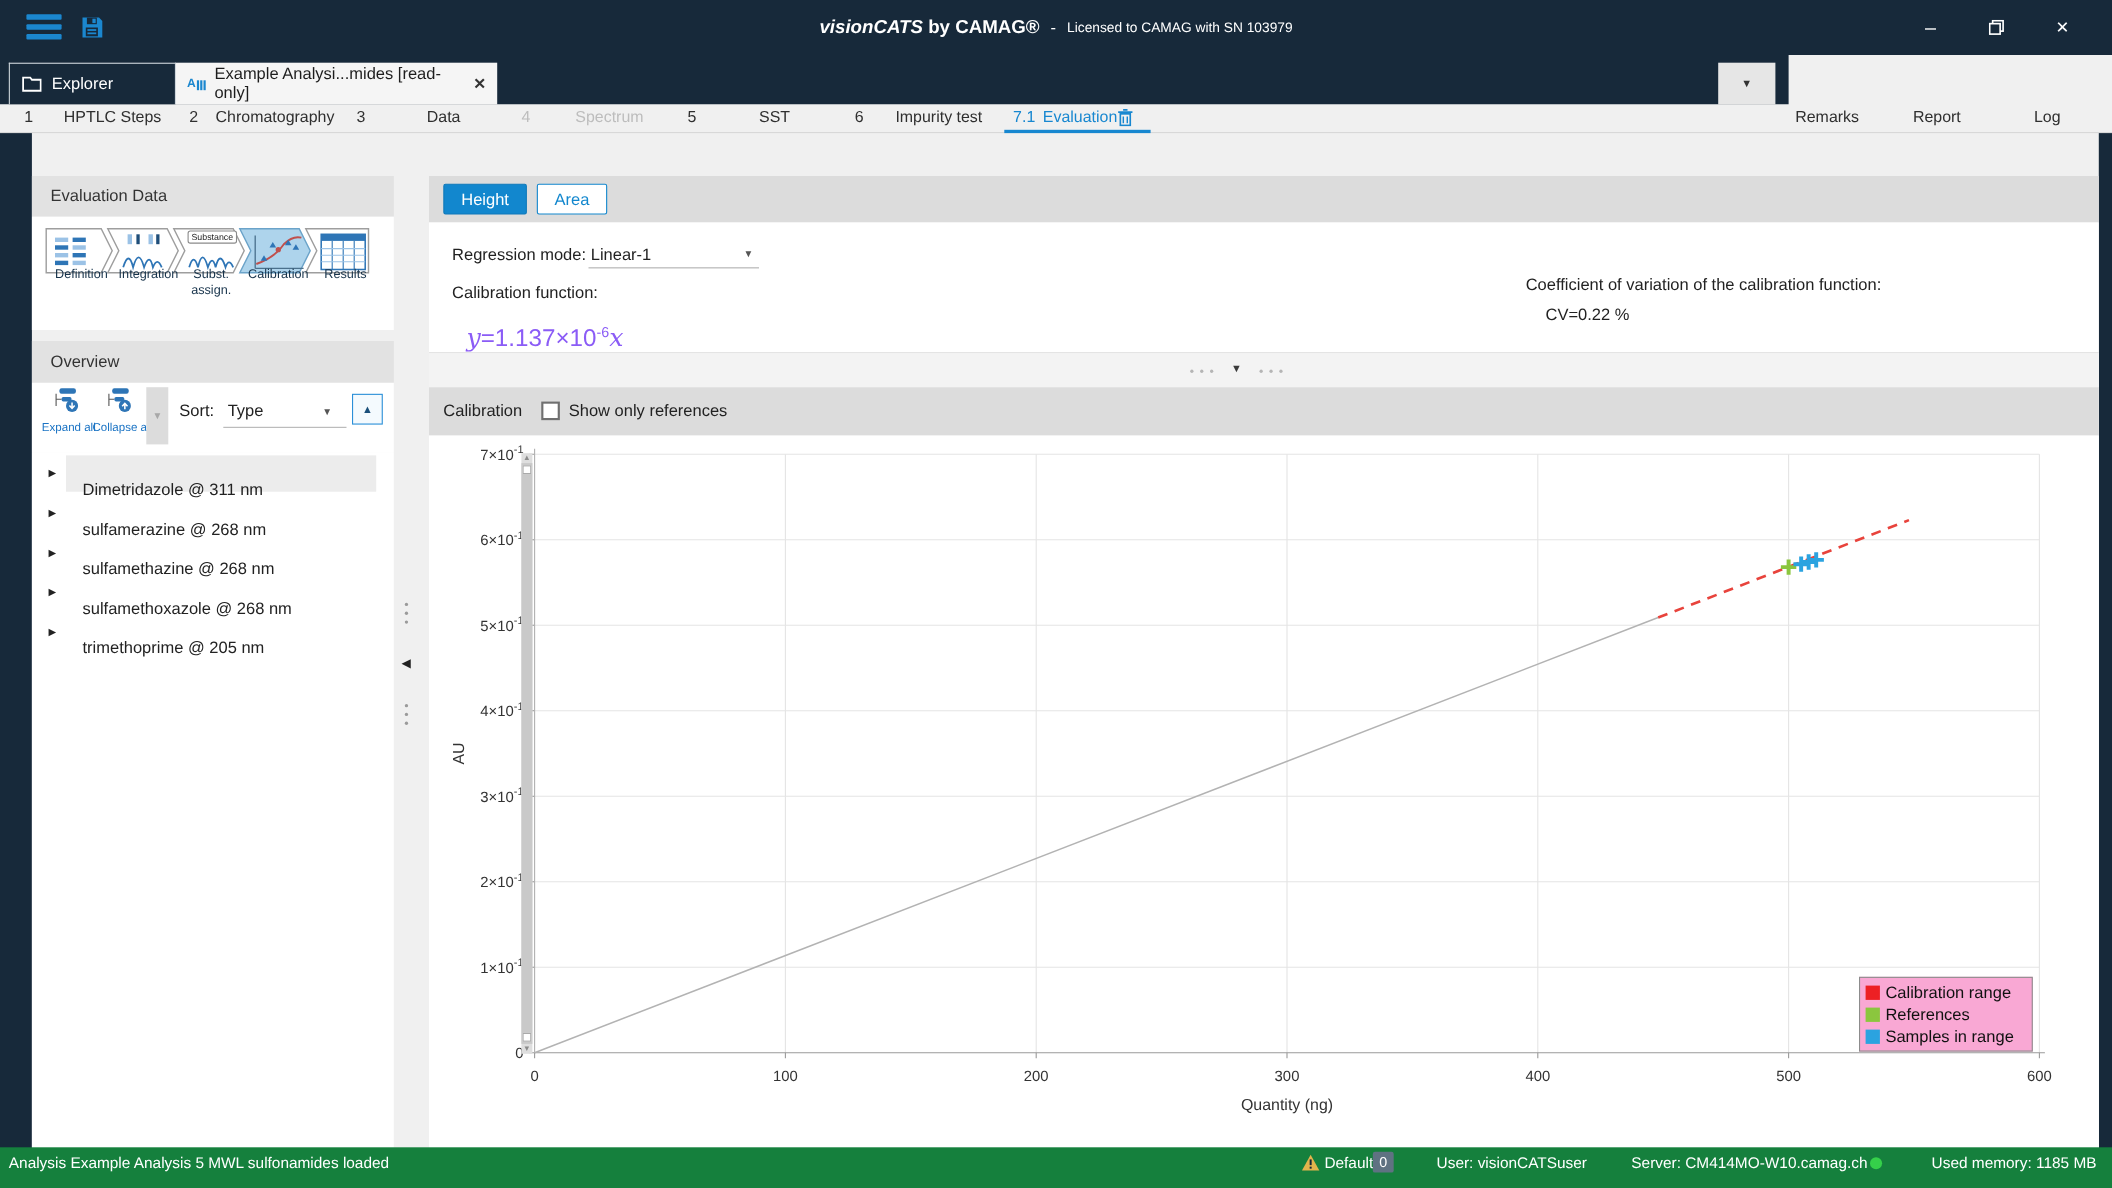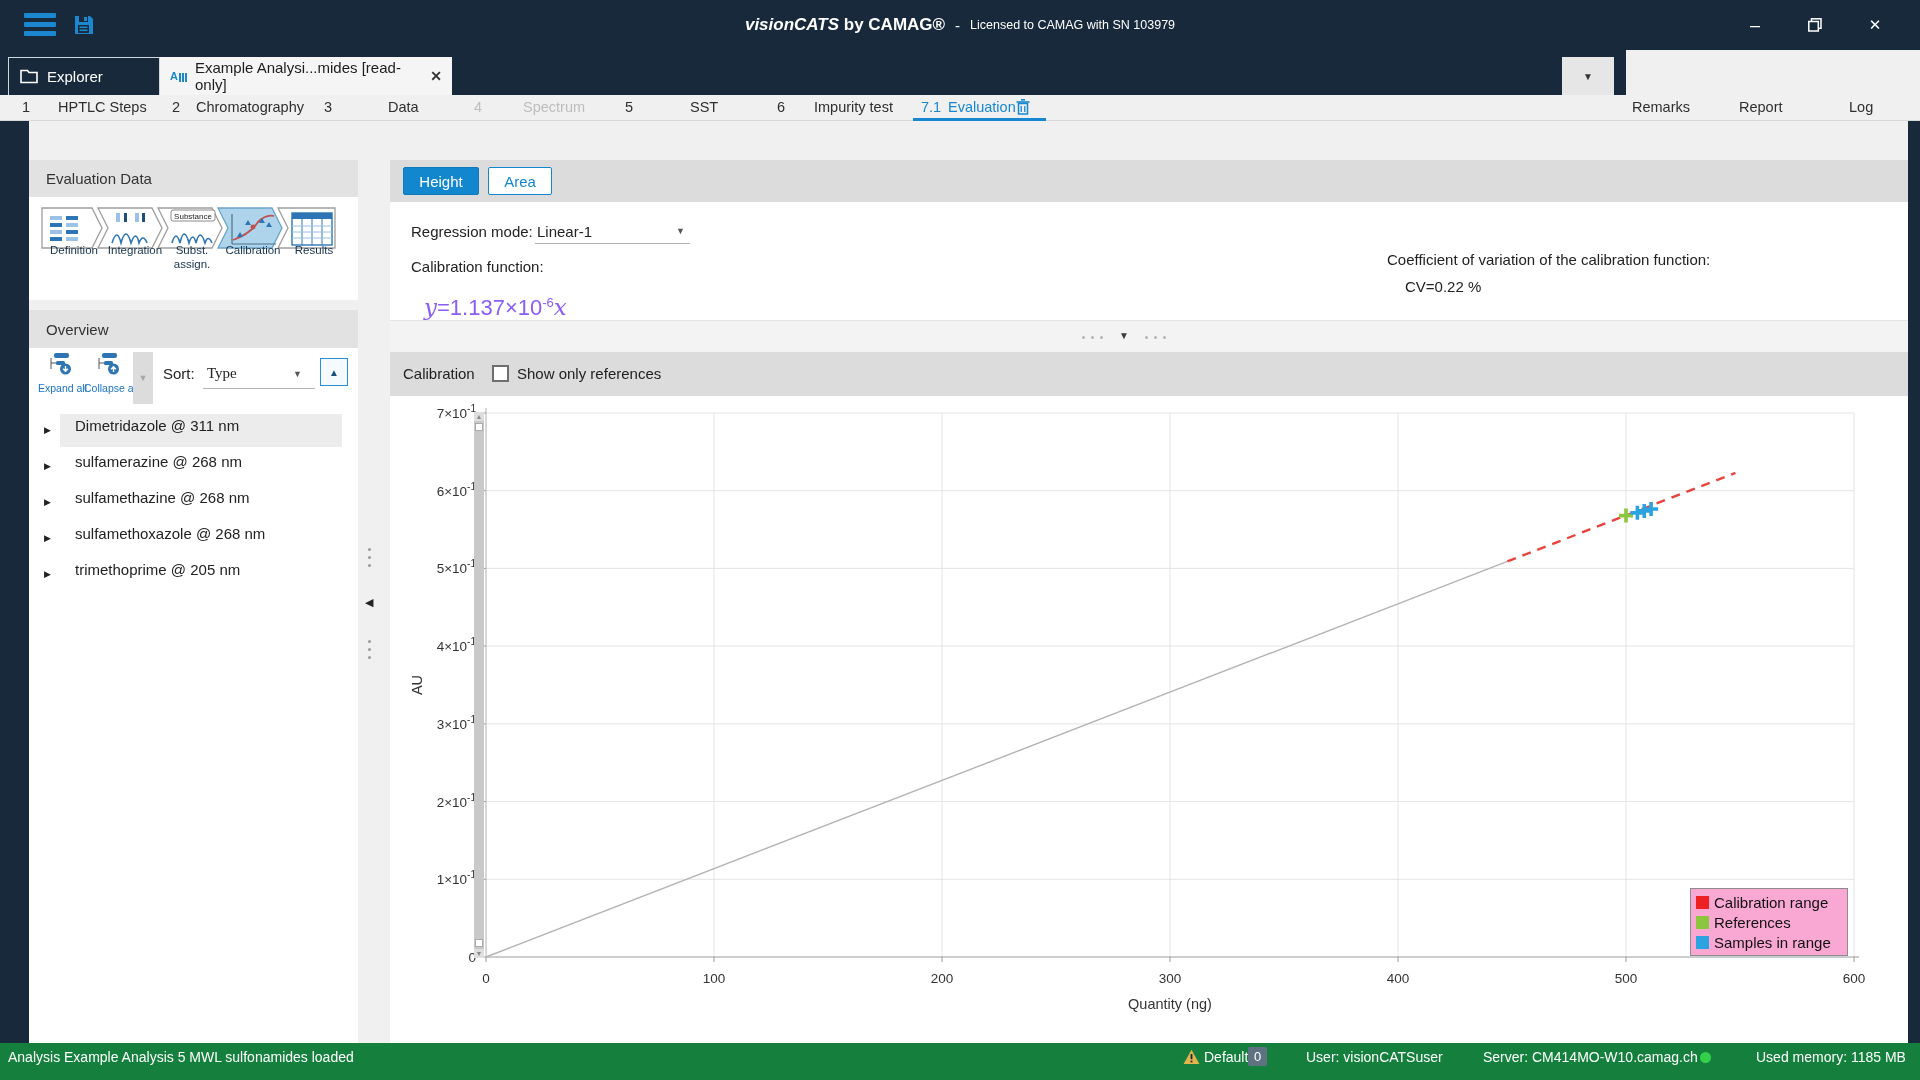--- a/index.html
+++ b/index.html
@@ -51,32 +51,32 @@
   .panel-header { position:absolute; left:29px; width:329px; background:#e2e2e2; color:#333;
                   font-size:15px; display:flex; align-items:center; padding-left:17px; }
   #eval-body { position:absolute; left:29px; top:197px; width:329px; height:103px; background:#fff; }
   .step-label { position:absolute; top:46px; text-align:center; font-size:11.5px; color:#16324a; line-height:1.25; }
   #overview-toolbar { position:absolute; left:29px; top:348px; width:329px; height:63px; background:#fff; }
   .tree-btn { position:absolute; top:4px; cursor:pointer; text-align:center; }
   .tree-btn .cap { font-size:10.5px; color:#1a73c4; display:block; margin-top:2px; white-space:nowrap;}
   #sort-split { position:absolute; left:104px; top:4px; width:20px; height:52px; background:#dcdcdc;
                 display:flex; align-items:center; justify-content:center; color:#a8a8a8; font-size:9px; cursor:pointer;}
   #sort-label { position:absolute; left:134px; top:17px; font-size:15px; color:#222; }
-  #sort-value { position:absolute; left:178px; top:17px; font-size:15px; color:#222; cursor:pointer;font-family:Liberation Serif, serif;}
+  #sort-value { position:absolute; left:178px; top:17px; font-size:15px; color:#222; cursor:pointer;}
   #sort-underline { position:absolute; left:174px; top:40px; width:112px; height:1px; background:#b5b5b5; }
   #sort-caret { position:absolute; left:264px; top:21px; font-size:9px; color:#555; cursor:pointer;}
   #sort-up-btn { position:absolute; left:291px; top:10px; width:28px; height:28px; background:#f4fafe;
                  border:1.5px solid #2b8fd8; display:flex; align-items:center; justify-content:center;
                  color:#1a4f7a; font-size:10px; cursor:pointer; }
   #overview-list { position:absolute; left:29px; top:411px; width:329px; height:633px; background:#fff; }
   .ov-item { position:absolute; left:0; width:329px; height:36px; cursor:pointer; }
   .ov-hl { position:absolute; left:31px; top:1px; width:282px; height:33px; background:transparent; }
   .ov-item.sel .ov-hl { background:#ececec; }
   .ov-arrow { position:absolute; left:15px; top:12px; font-size:9px; color:#222; }
-  .ov-label { position:absolute; left:46px; top:4px; font-size:15px; color:#222; }
+  .ov-label { position:absolute; left:46px; top:24px; font-size:15px; color:#222; }
 
   
   .split-dots { position:absolute; left:368px; width:4px; display:flex; flex-direction:column; gap:5px; }
   .split-dots i { width:3px; height:3px; border-radius:50%; background:#9a9a9a; }
   #split-arrow { position:absolute; left:365px; top:596px; font-size:11px; color:#222; cursor:pointer; }
 
   
   #main-bg { position:absolute; left:390px; top:202px; width:1518px; height:850px; background:#fff; }
   #mode-bar { position:absolute; left:390px; top:160px; width:1518px; height:42px; background:#dcdcdc; }
   #btn-height { position:absolute; left:13px; top:7px; width:76px; height:28px; background:#1287ce;

